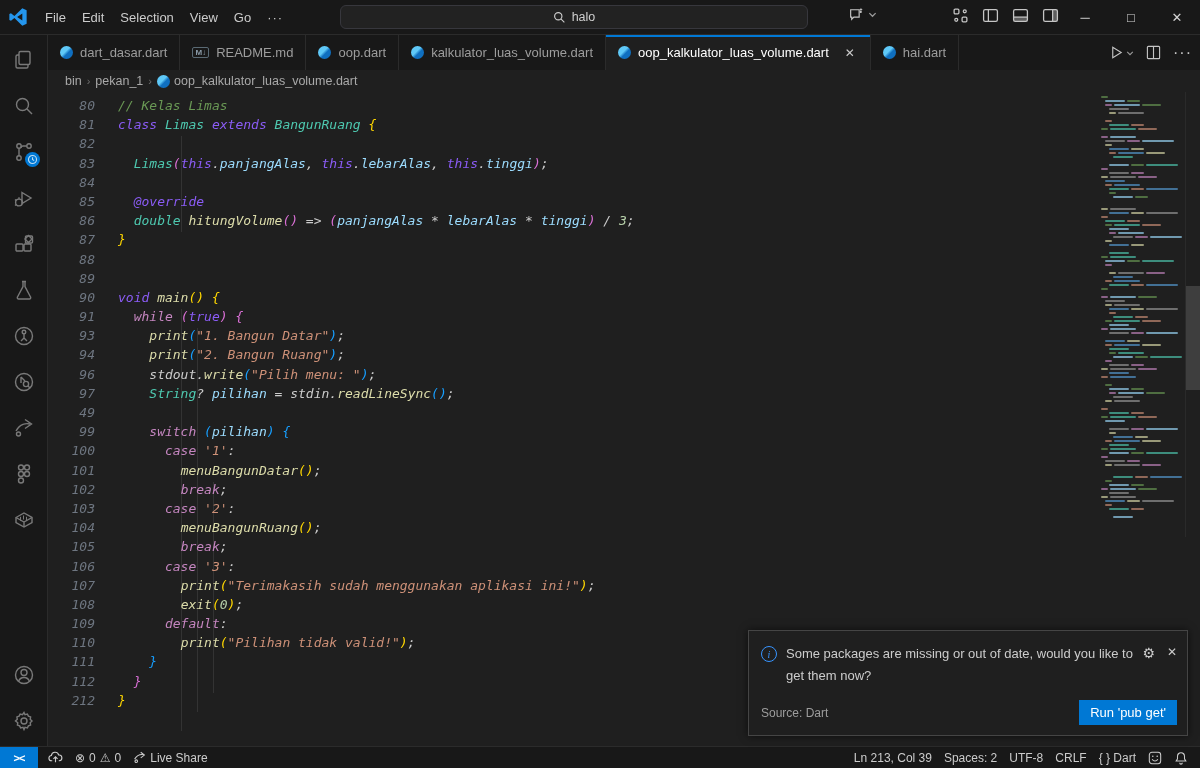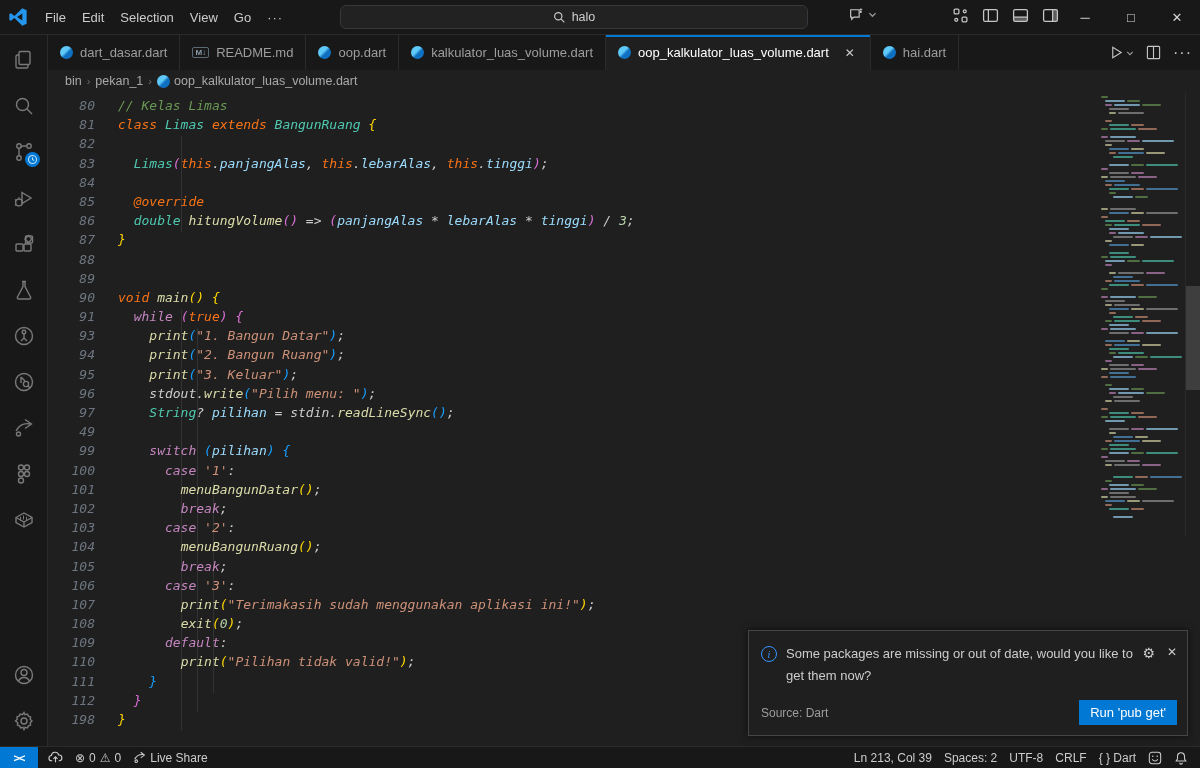--- a/index.html
+++ b/index.html
@@ -57,21 +57,21 @@
   .bc-sep { color:#6e6e6e; font-size:11px; padding:0 2px; }
   .bc-seg { cursor:pointer; display:flex; align-items:center; gap:4px; }
 
   
   .editor { flex:1; position:relative; background:#1f1f1f; overflow:hidden;
             font-family:"DejaVu Sans Mono","Liberation Mono",monospace; font-size:13px; }
   .code-lines { position:absolute; left:0; top:4px; right:110px; }
   .code-line { display:flex; height:19.2px; line-height:19.2px; white-space:pre;font-style:italic; }
   .ln { width:47px; text-align:right; color:#6e7681; flex:none; user-select:none; }
   .lc { padding-left:23px; }
-  .cmt{color:#6A9955} .kw{color:#f97316} .ctrl{color:#C586C0} .type{color:#4EC9B0}
+  .cmt{color:#6A9955} .kw{color:#8b5cf6} .ctrl{color:#C586C0} .type{color:#4EC9B0}
   .fn{color:#DCDCAA} .var{color:#9CDCFE} .str{color:#CE9178} .esc{color:#D7BA7D}
   .num{color:#B5CEA8} .pln{color:#cccccc}
   .b1{color:#FFD700} .b2{color:#DA70D6} .b3{color:#179FFF}
   .indent-guide { position:absolute; width:1px; background:rgba(255,255,255,.09); }
 
   .minimap { position:absolute; top:0; right:15px; width:88px; height:445px; padding:4px 2px 0 4px; }
   .mm-row { height:2px; margin-bottom:2px; display:flex; gap:2px; }
   .mm-seg { height:2px; border-radius:1px; opacity:.65; }
   .mm-border { position:absolute; top:0; right:14px; width:1px; height:445px; background:#2a2a2a; }
   .scrollbar-slider { position:absolute; right:0; top:194px; width:14px; height:104px;
@@ -343,39 +343,38 @@
           <div class="code-line"><span class="ln">84</span><span class="lc"></span></div>
           <div class="code-line"><span class="ln">85</span><span class="lc"><span class="pln">  </span><span class="kw">@override</span></span></div>
           <div class="code-line"><span class="ln">86</span><span class="lc"><span class="pln">  </span><span class="type">double</span><span class="pln"> </span><span class="fn">hitungVolume</span><span class="b2">(</span><span class="b2">)</span><span class="pln"> =&gt; </span><span class="b2">(</span><span class="var">panjangAlas</span><span class="pln"> * </span><span class="var">lebarAlas</span><span class="pln"> * </span><span class="var">tinggi</span><span class="b2">)</span><span class="pln"> / </span><span class="num">3</span><span class="pln">;</span></span></div>
           <div class="code-line"><span class="ln">87</span><span class="lc"><span class="b1">}</span></span></div>
           <div class="code-line"><span class="ln">88</span><span class="lc"></span></div>
           <div class="code-line"><span class="ln">89</span></div>
           <div class="code-line"><span class="ln">90</span><span class="lc"><span class="kw">void</span><span class="pln"> </span><span class="fn">main</span><span class="b1">(</span><span class="b1">)</span><span class="pln"> </span><span class="b1">{</span></span></div>
           <div class="code-line"><span class="ln">91</span><span class="lc"><span class="pln">  </span><span class="ctrl">while</span><span class="pln"> </span><span class="b2">(</span><span class="kw">true</span><span class="b2">)</span><span class="pln"> </span><span class="b2">{</span></span></div>
           <div class="code-line"><span class="ln">93</span><span class="lc"><span class="pln">    </span><span class="fn">print</span><span class="b3">(</span><span class="str">"1. Bangun Datar"</span><span class="b3">)</span><span class="pln">;</span></span></div>
           <div class="code-line"><span class="ln">94</span><span class="lc"><span class="pln">    </span><span class="fn">print</span><span class="b3">(</span><span class="str">"2. Bangun Ruang"</span><span class="b3">)</span><span class="pln">;</span></span></div>
-          <div class="code-line"><span class="ln">95</span><span class="lc"><span class="pln">    </span><span class="fn">print</span><span class="b3">(</span><span class="str">"3. Keluar"</span><span class="b3">)</span><span class="pln">;</span></span></div>
           <div class="code-line"><span class="ln">96</span><span class="lc"><span class="pln">    </span><span class="pln">stdout</span><span class="pln">.</span><span class="fn">write</span><span class="b3">(</span><span class="str">"Pilih menu: "</span><span class="b3">)</span><span class="pln">;</span></span></div>
           <div class="code-line"><span class="ln">97</span><span class="lc"><span class="pln">    </span><span class="type">String</span><span class="pln">?</span><span class="pln"> </span><span class="var">pilihan</span><span class="pln"> = </span><span class="pln">stdin</span><span class="pln">.</span><span class="fn">readLineSync</span><span class="b3">(</span><span class="b3">)</span><span class="pln">;</span></span></div>
           <div class="code-line"><span class="ln">49</span><span class="lc"></span></div>
           <div class="code-line"><span class="ln">99</span><span class="lc"><span class="pln">    </span><span class="ctrl">switch</span><span class="pln"> </span><span class="b3">(</span><span class="var">pilihan</span><span class="b3">)</span><span class="pln"> </span><span class="b3">{</span></span></div>
           <div class="code-line"><span class="ln">100</span><span class="lc"><span class="pln">      </span><span class="ctrl">case</span><span class="pln"> </span><span class="str">'1'</span><span class="pln">:</span></span></div>
           <div class="code-line"><span class="ln">101</span><span class="lc"><span class="pln">        </span><span class="fn">menuBangunDatar</span><span class="b1">(</span><span class="b1">)</span><span class="pln">;</span></span></div>
           <div class="code-line"><span class="ln">102</span><span class="lc"><span class="pln">        </span><span class="ctrl">break</span><span class="pln">;</span></span></div>
           <div class="code-line"><span class="ln">103</span><span class="lc"><span class="pln">      </span><span class="ctrl">case</span><span class="pln"> </span><span class="str">'2'</span><span class="pln">:</span></span></div>
           <div class="code-line"><span class="ln">104</span><span class="lc"><span class="pln">        </span><span class="fn">menuBangunRuang</span><span class="b1">(</span><span class="b1">)</span><span class="pln">;</span></span></div>
           <div class="code-line"><span class="ln">105</span><span class="lc"><span class="pln">        </span><span class="ctrl">break</span><span class="pln">;</span></span></div>
           <div class="code-line"><span class="ln">106</span><span class="lc"><span class="pln">      </span><span class="ctrl">case</span><span class="pln"> </span><span class="str">'3'</span><span class="pln">:</span></span></div>
           <div class="code-line"><span class="ln">107</span><span class="lc"><span class="pln">        </span><span class="fn">print</span><span class="b1">(</span><span class="str">"Terimakasih sudah menggunakan aplikasi ini!"</span><span class="b1">)</span><span class="pln">;</span></span></div>
           <div class="code-line"><span class="ln">108</span><span class="lc"><span class="pln">        </span><span class="fn">exit</span><span class="b1">(</span><span class="num">0</span><span class="b1">)</span><span class="pln">;</span></span></div>
           <div class="code-line"><span class="ln">109</span><span class="lc"><span class="pln">      </span><span class="ctrl">default</span><span class="pln">:</span></span></div>
           <div class="code-line"><span class="ln">110</span><span class="lc"><span class="pln">        </span><span class="fn">print</span><span class="b1">(</span><span class="str">"Pilihan tidak valid!"</span><span class="b1">)</span><span class="pln">;</span></span></div>
           <div class="code-line"><span class="ln">111</span><span class="lc"><span class="pln">    </span><span class="b3">}</span></span></div>
           <div class="code-line"><span class="ln">112</span><span class="lc"><span class="pln">  </span><span class="b2">}</span></span></div>
-          <div class="code-line"><span class="ln">198</span><span class="lc"><span class="b1">}</span></span></div>
+          <div class="code-line"><span class="ln">212</span><span class="lc"><span class="b1">}</span></span></div>
         </div>
       <div class="mm-border"></div>
       <div class="minimap" id="minimap">
           <div class="mm-row" style="padding-left: 0px;">
             <span class="mm-seg" style="width: 7px; background: rgb(106, 153, 85);"></span>
           </div>
           <div class="mm-row" style="padding-left: 4px;">
             <span class="mm-seg" style="width: 20px; background: rgb(156, 220, 254);"></span>
             <span class="mm-seg" style="width: 13px; background: rgb(106, 153, 85);"></span>
           </div>

